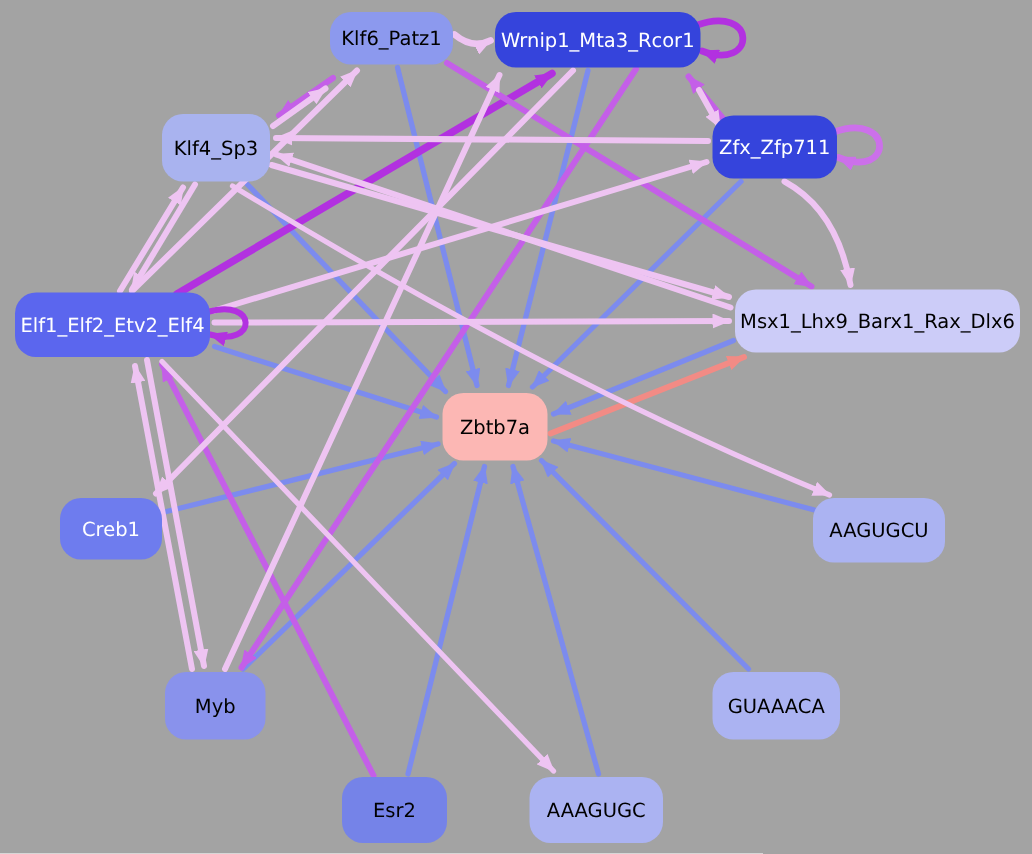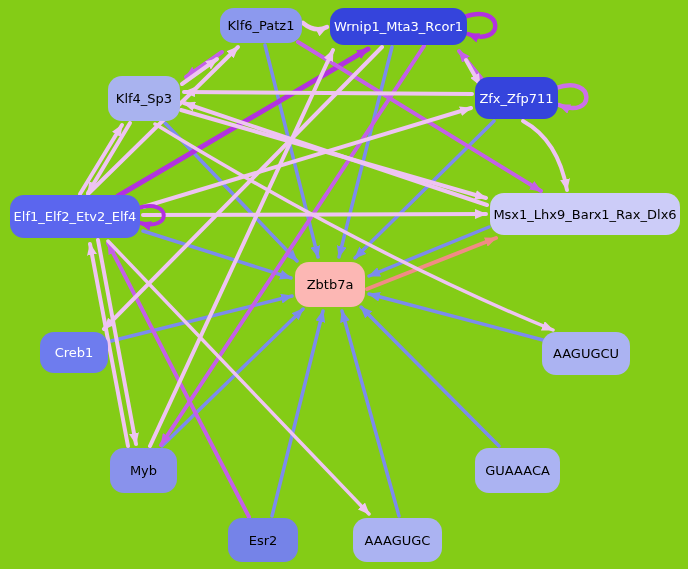--- a/index.html
+++ b/index.html
@@ -1,19 +1,19 @@
 <!DOCTYPE html>
 <html><head>
 <meta charset="utf-8">
 <style>
   html,body{margin:0;padding:0;background:#ffffff;}
   .stage{
     position:relative;
     width:688px;height:569px;
-    background:#84cc16;
+    background:#a3a3a3;
     font-family:"DejaVu Sans", sans-serif;
     overflow:hidden;
   }
   svg{display:block;}
   .node-label{
     font-family:"DejaVu Sans", sans-serif;
     font-size:13px;
     pointer-events:none;
   }
 </style>

